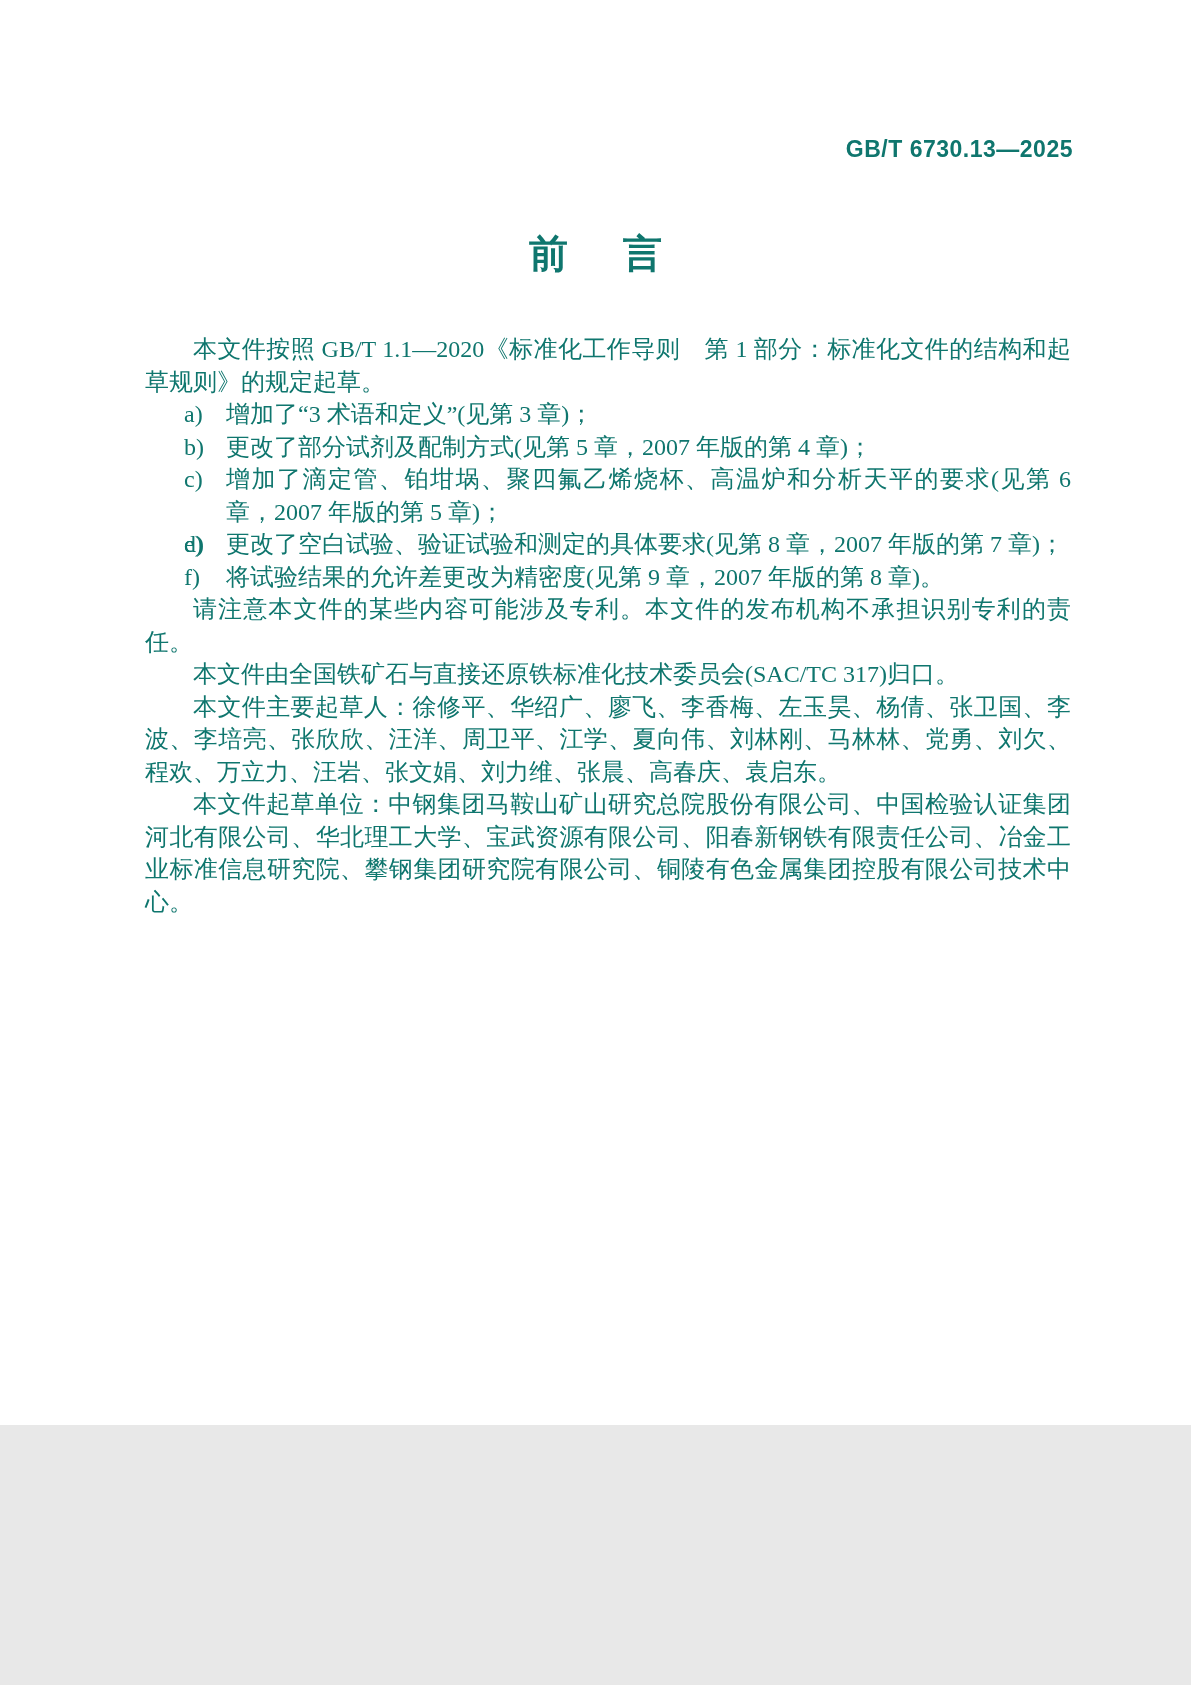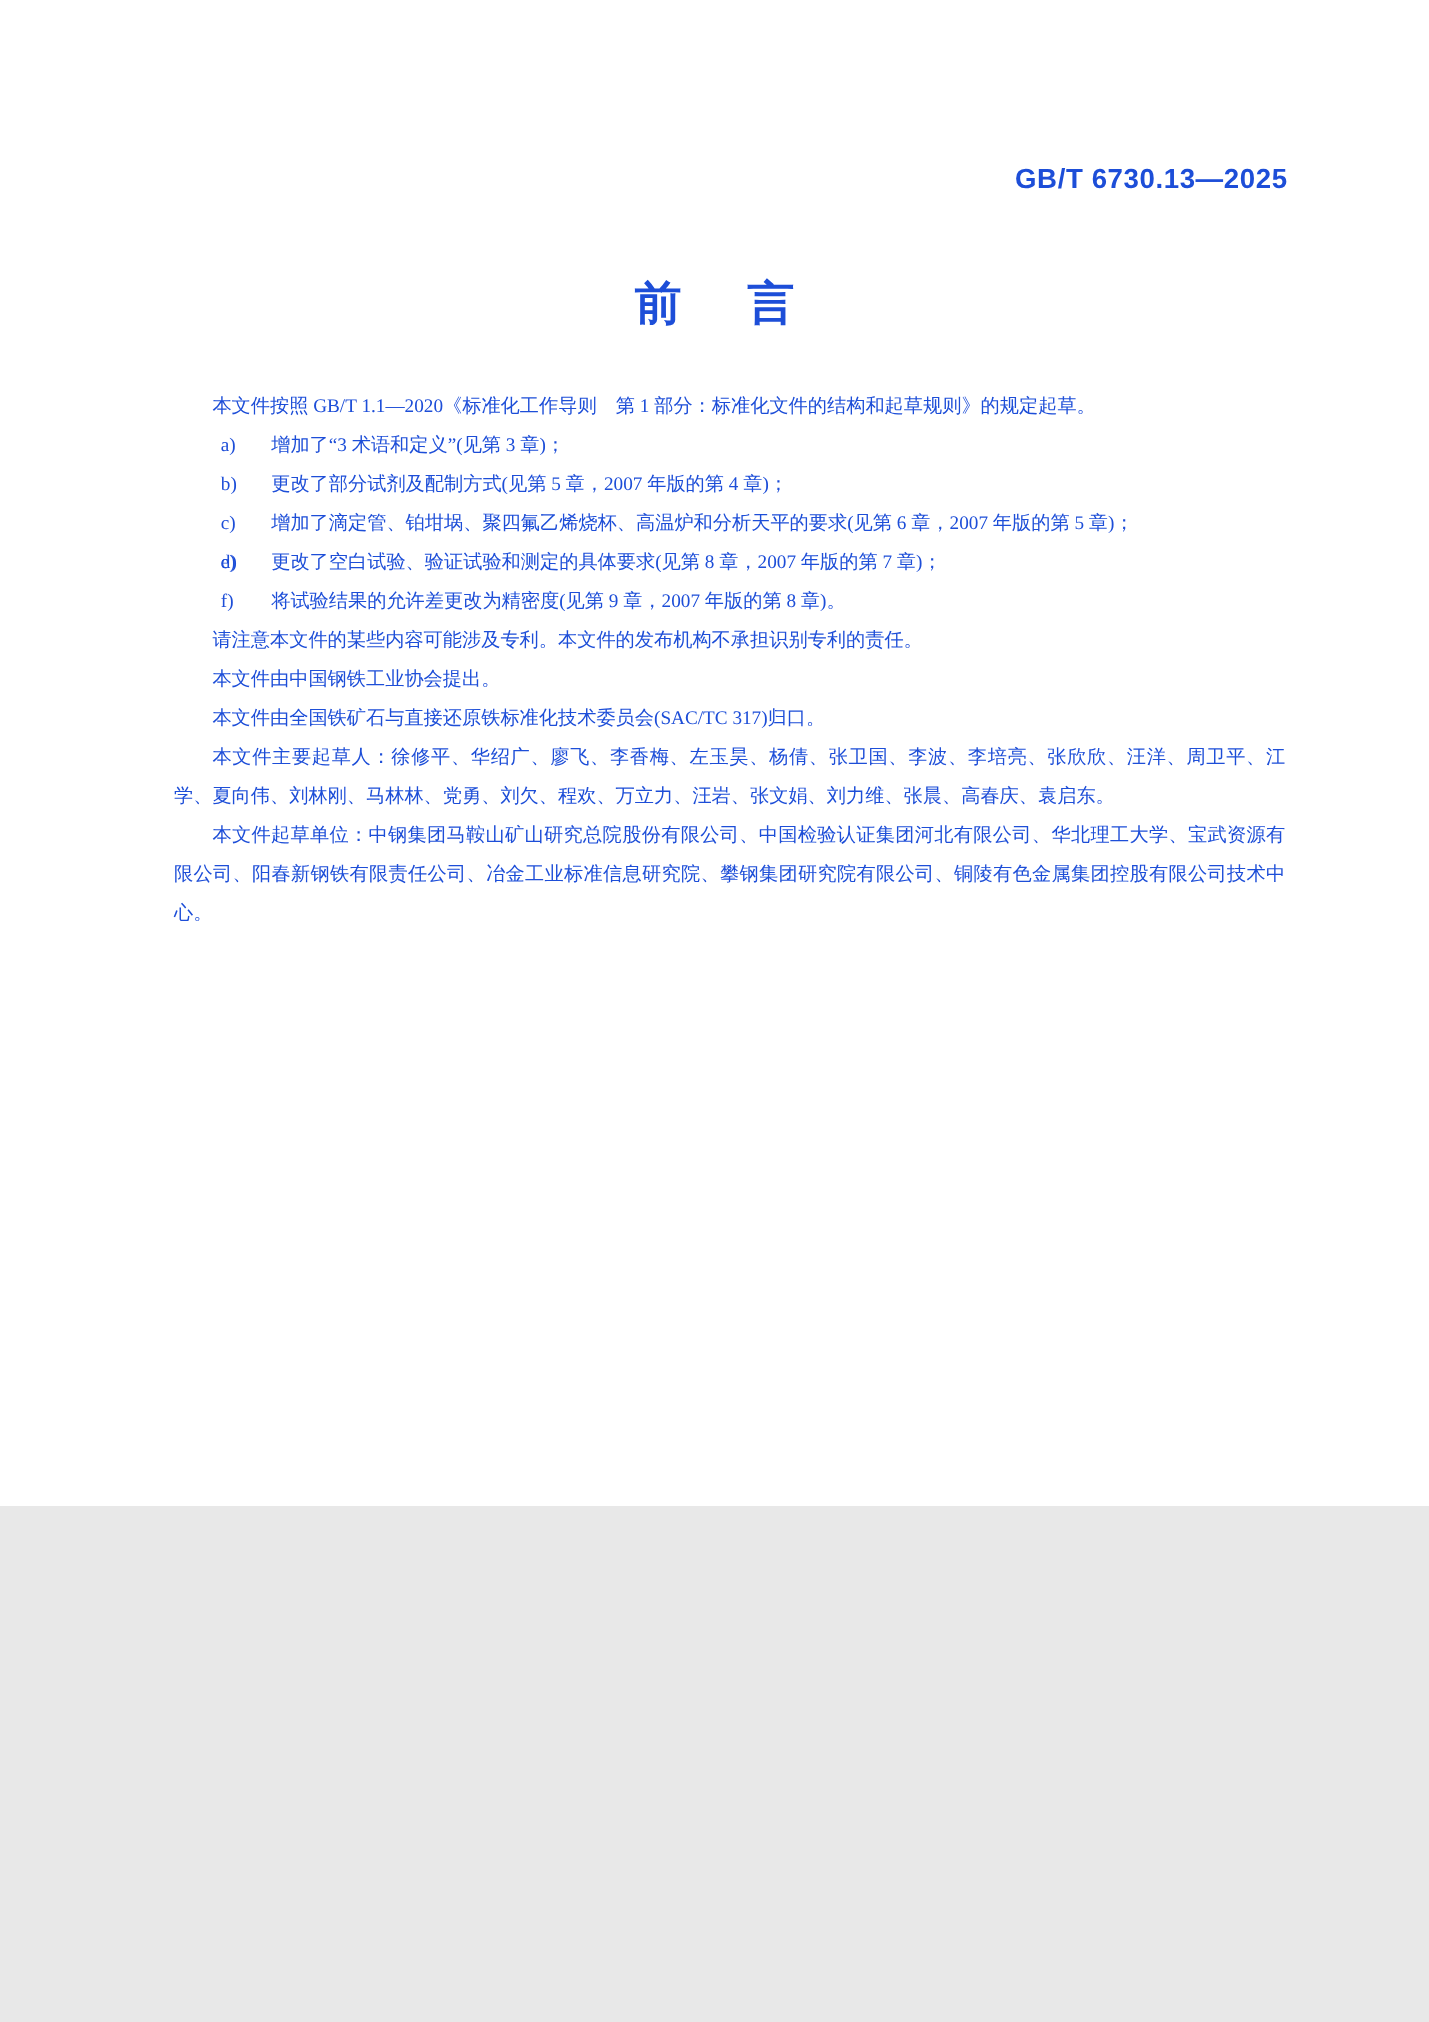--- a/index.html
+++ b/index.html
@@ -3,24 +3,24 @@
 <meta charset="utf-8">
 <style>
   html, body {
     margin: 0;
     padding: 0;
     background: #e8e8e8;
   }
   .page {
     position: relative;
     width: 1191px;
-    height: 1255px;
+    height: 1425px;
     margin: 0 auto;
     background: #ffffff;
-    color: #1d4ed8;
+    color: #0f766e;
     font-family: "Liberation Serif", "DejaVu Serif", serif;
     overflow: hidden;
   }
   .doc-number {
     position: absolute;
     top: 136px;
     right: 118px;
     font-family: "Liberation Sans", "DejaVu Sans", sans-serif;
     font-size: 23px;
     font-weight: bold;
@@ -36,23 +36,23 @@
     justify-content: center;
     gap: 55px;
     font-size: 39px;
     font-weight: bold;
     line-height: 1.1;
     font-family: "Liberation Sans", "DejaVu Sans", sans-serif;
   }
   .body-text {
     position: absolute;
     left: 145px;
-    top: 323px;
+    top: 333px;
     width: 926px;
-    font-size: 16px;
+    font-size: 24px;
     line-height: 32.5px;
     text-align: justify;
     text-justify: inter-ideograph;
   }
   .para {
     margin: 0;
     text-indent: 2em;
   }
   .change-list {
     margin: 0;
@@ -121,21 +121,20 @@
 
       <div class="change-item">
         <span class="item-label">f)</span>
         <span class="item-text">将试验结果的允许差更改为精密度(见第 9 章，2007 年版的第 8 章)。</span>
       </div>
 
     </div>
 
     <p class="para">请注意本文件的某些内容可能涉及专利。本文件的发布机构不承担识别专利的责任。</p>
 
-    <p class="para">本文件由中国钢铁工业协会提出。</p>
 
     <p class="para">本文件由全国铁矿石与直接还原铁标准化技术委员会(SAC/TC 317)归口。</p>
 
     <p class="para">本文件主要起草人：徐修平、华绍广、廖飞、李香梅、左玉昊、杨倩、张卫国、李波、李培亮、张欣欣、汪洋、周卫平、江学、夏向伟、刘林刚、马林林、党勇、刘欠、程欢、万立力、汪岩、张文娟、刘力维、张晨、高春庆、袁启东。</p>
 
     <p class="para">本文件起草单位：中钢集团马鞍山矿山研究总院股份有限公司、中国检验认证集团河北有限公司、华北理工大学、宝武资源有限公司、阳春新钢铁有限责任公司、冶金工业标准信息研究院、攀钢集团研究院有限公司、铜陵有色金属集团控股有限公司技术中心。</p>
 
 
   </div>
 

